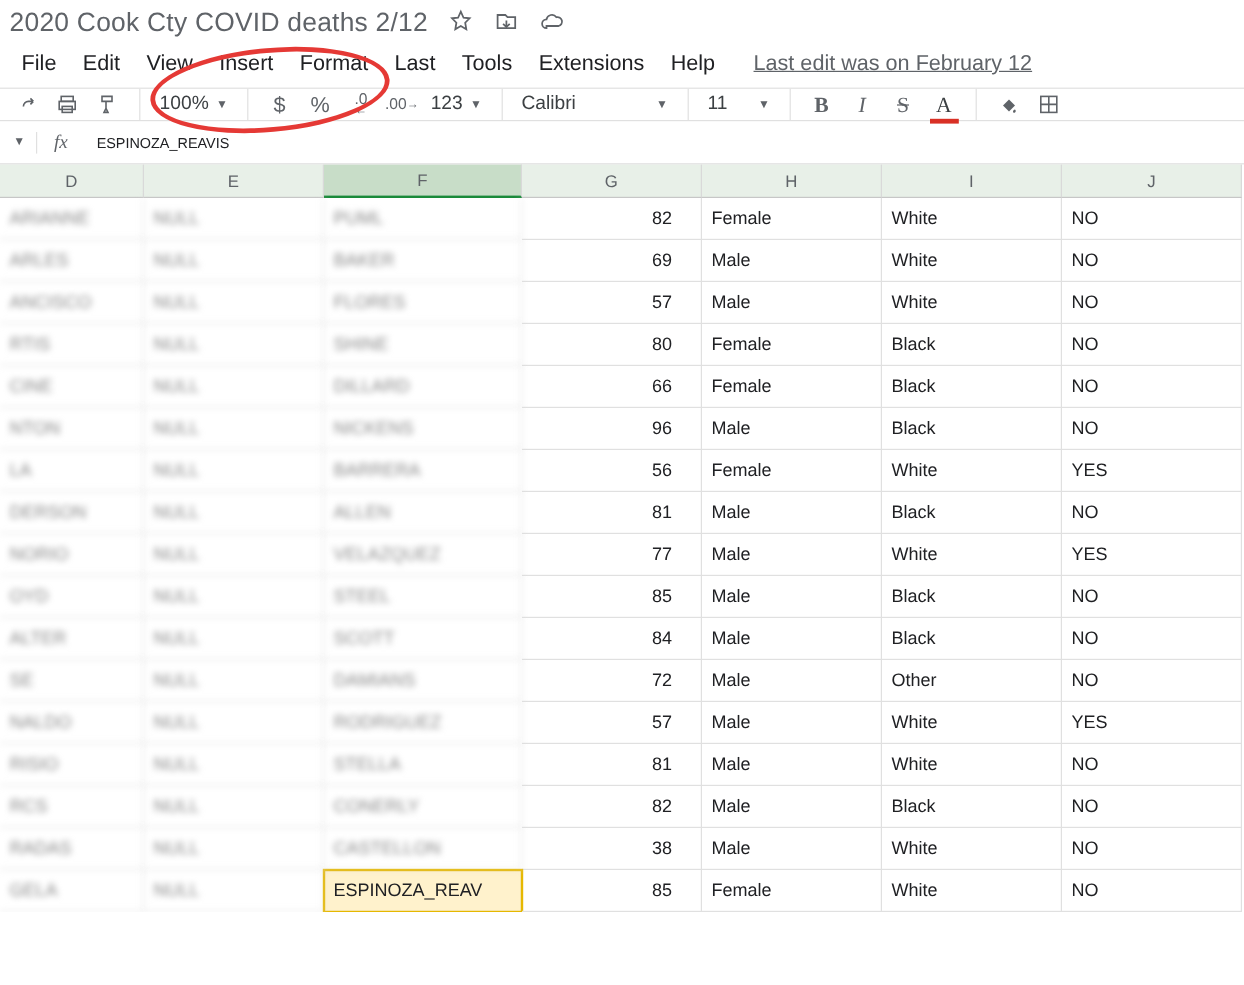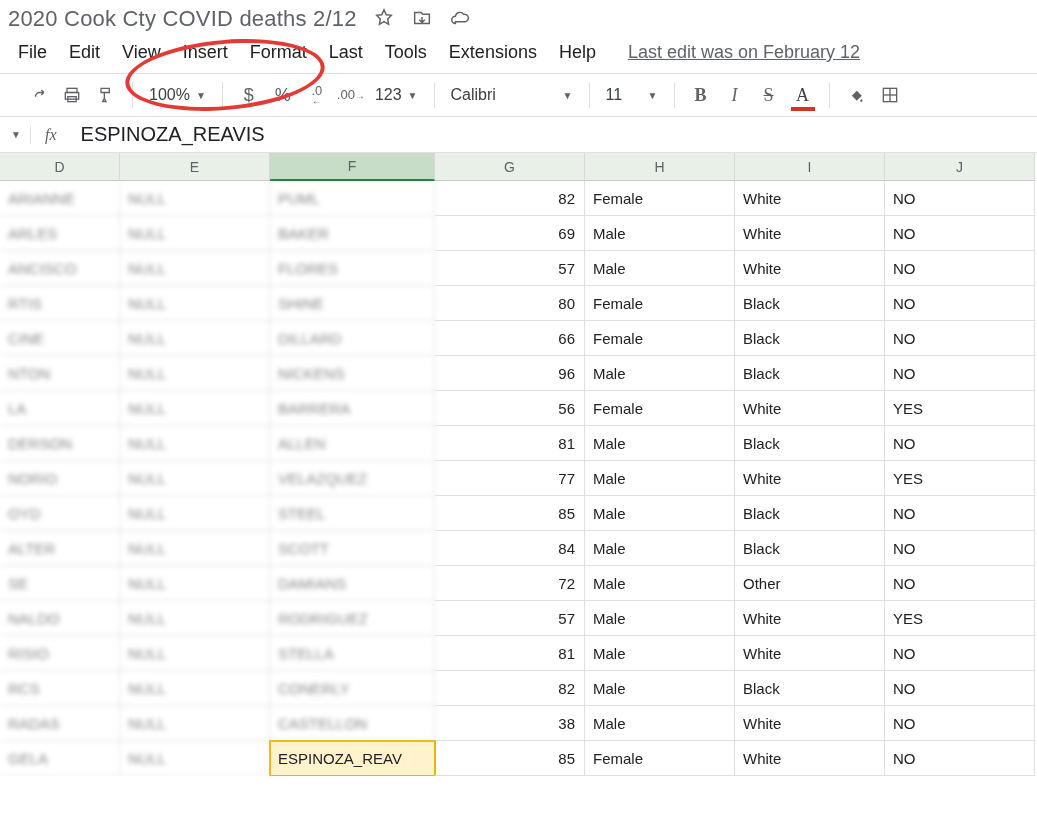--- a/index.html
+++ b/index.html
@@ -43,44 +43,44 @@
     margin-left: 20px;
     color: #5f6368;
     text-decoration: underline;
     font-size: 18px;
   }
   .toolbar {
     display: flex;
     align-items: center;
     border-top: 1px solid #e0e0e0;
     border-bottom: 1px solid #e0e0e0;
-    padding: 4px 24px;
+    padding: 4px 8px;
     gap: 6px;
-    height: 44px;
+    height: 28px;
   }
   .tb-sep { width:1px; height:26px; background:#e0e0e0; margin:0 6px; }
   .tb-btn { min-width:28px; height:28px; display:flex; align-items:center; justify-content:center; color:#5f6368; font-size:14px; position:relative; }
   .tb-btn svg { width:20px; height:20px; fill:none; stroke:#5f6368; stroke-width:1.6; }
   .tb-text { font-size:16px; color:#3c4043; padding:0 4px; display:flex; align-items:center; gap:4px;}
   .caret { font-size:10px; color:#5f6368; margin-left:2px;}
   .fmt-bold { font-weight:bold; font-family:Georgia,serif; font-size:18px; color:#5f6368;}
   .fmt-italic { font-style:italic; font-family:Georgia,serif; font-size:18px; color:#5f6368;}
   .fmt-strike { text-decoration:line-through; font-family:Georgia,serif; font-size:18px; color:#5f6368;}
   .fmt-A { font-family:Georgia,serif; font-size:18px; color:#3c4043; position:relative;}
   .A-underline { position:absolute; bottom:-2px; left:2px; right:2px; height:4px; background:#d93025;}
   .formula-row {
     display:flex;
     align-items:center;
     height:36px;
     border-bottom:1px solid #e0e0e0;
     position:relative;
   }
   .namebox { width:30px; display:flex; justify-content:center;}
   .fx { font-style:italic; font-family:Georgia,serif; color:#5f6368; font-size:16px; padding: 0 14px; border-left:1px solid #e0e0e0; border-right:none;}
-  .formula-val { font-size:20px; color:#202124; padding-left:10px;}
+  .formula-val { font-size:12px; color:#202124; padding-left:10px;}
   .ellipse {
     position:absolute;
     left:125px; top:-34px;
     width:200px; height:70px;
     border:4px solid #e53935;
     border-radius:50%;
     transform: rotate(-5deg);
     pointer-events:none;
   }
   .sheet {
@@ -99,21 +99,21 @@
   }
   .colhead.sel { background:#c8ddc8; border-bottom:2px solid #1a8a3a;}
   .cell {
     border-right:1px solid #e0e0e0;
     border-bottom:1px solid #e0e0e0;
     height:35px;
     display:flex; align-items:center;
     padding:0 8px;
     overflow:hidden; white-space:nowrap;
   }
-  .cell.num { justify-content:flex-end; padding-right:9px;}
+  .cell.num { justify-content:flex-end; padding-right:24px;}
   .cell.blur { color:#888; filter: blur(2.5px);}
   .cell.selcell {
     background:#fff2cc;
     outline:2px solid #e6b800;
     outline-offset:-1px;
     font-weight:500;
     color:#202124;
   }
   .row-d { font-weight:500;}
 </style>

